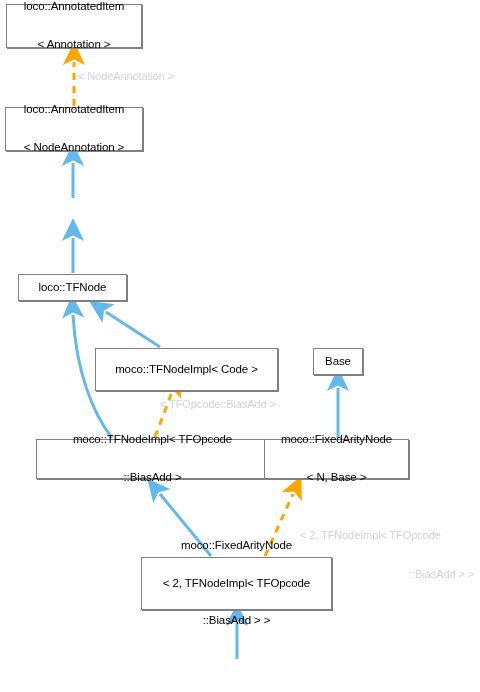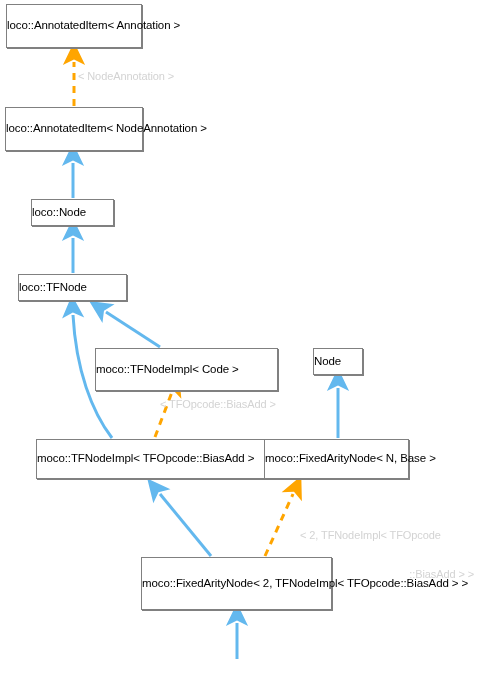--- a/index.html
+++ b/index.html
@@ -25,24 +25,27 @@
   .node-box {
     position: absolute;
     box-sizing: border-box;
     border: 1px solid #808080;
     background: #ffffff;
     color: #000000;
     font-size: 11.5px;
     line-height: 13.6px;
     text-align: center;
     display: flex;
+    flex-direction: column;
     align-items: center;
+    justify-content: center;
     white-space: pre;
     letter-spacing: -0.1px;
     box-shadow: 1px 1px 0 0 #808080;
+    gap: 24px;
   }
   .node-box.filled {
     background: #a0a0a0;
   }
   .node-line {
     display: block;
   }
   .edge-label {
     position: absolute;
     color: #d3d3d3;
@@ -92,34 +95,31 @@
   <div class="node-box" style="left:6px; top:4px; width:136px; height:44px;">
     <span class="node-line">loco::AnnotatedItem</span>
     <span class="node-line">&lt; Annotation &gt;</span>
   </div>
 
   <div class="node-box" style="left:5px; top:107px; width:138px; height:44px;">
     <span class="node-line">loco::AnnotatedItem</span>
     <span class="node-line">&lt; NodeAnnotation &gt;</span>
   </div>
 
-  <div class="node-box" style="left:31px; top:199px; width:83px; height:27px;">
-    <span class="node-line">loco::Node</span>
-  </div>
 
   <div class="node-box" style="left:18px; top:274px; width:109px; height:27px;">
     <span class="node-line">loco::TFNode</span>
   </div>
 
   <div class="node-box" style="left:95px; top:348px; width:183px; height:43px;">
     <span class="node-line">moco::TFNodeImpl&lt; Code &gt;</span>
   </div>
 
   <div class="node-box" style="left:313px; top:348px; width:50px; height:27px;">
-    <span class="node-line">Node</span>
+    <span class="node-line">Base</span>
   </div>
 
   <div class="node-box" style="left:36px; top:439px; width:233px; height:40px;">
     <span class="node-line">moco::TFNodeImpl&lt; TFOpcode</span>
     <span class="node-line">::BiasAdd &gt;</span>
   </div>
 
   <div class="node-box" style="left:264px; top:439px; width:145px; height:40px;">
     <span class="node-line">moco::FixedArityNode</span>
     <span class="node-line">&lt; N, Base &gt;</span>

